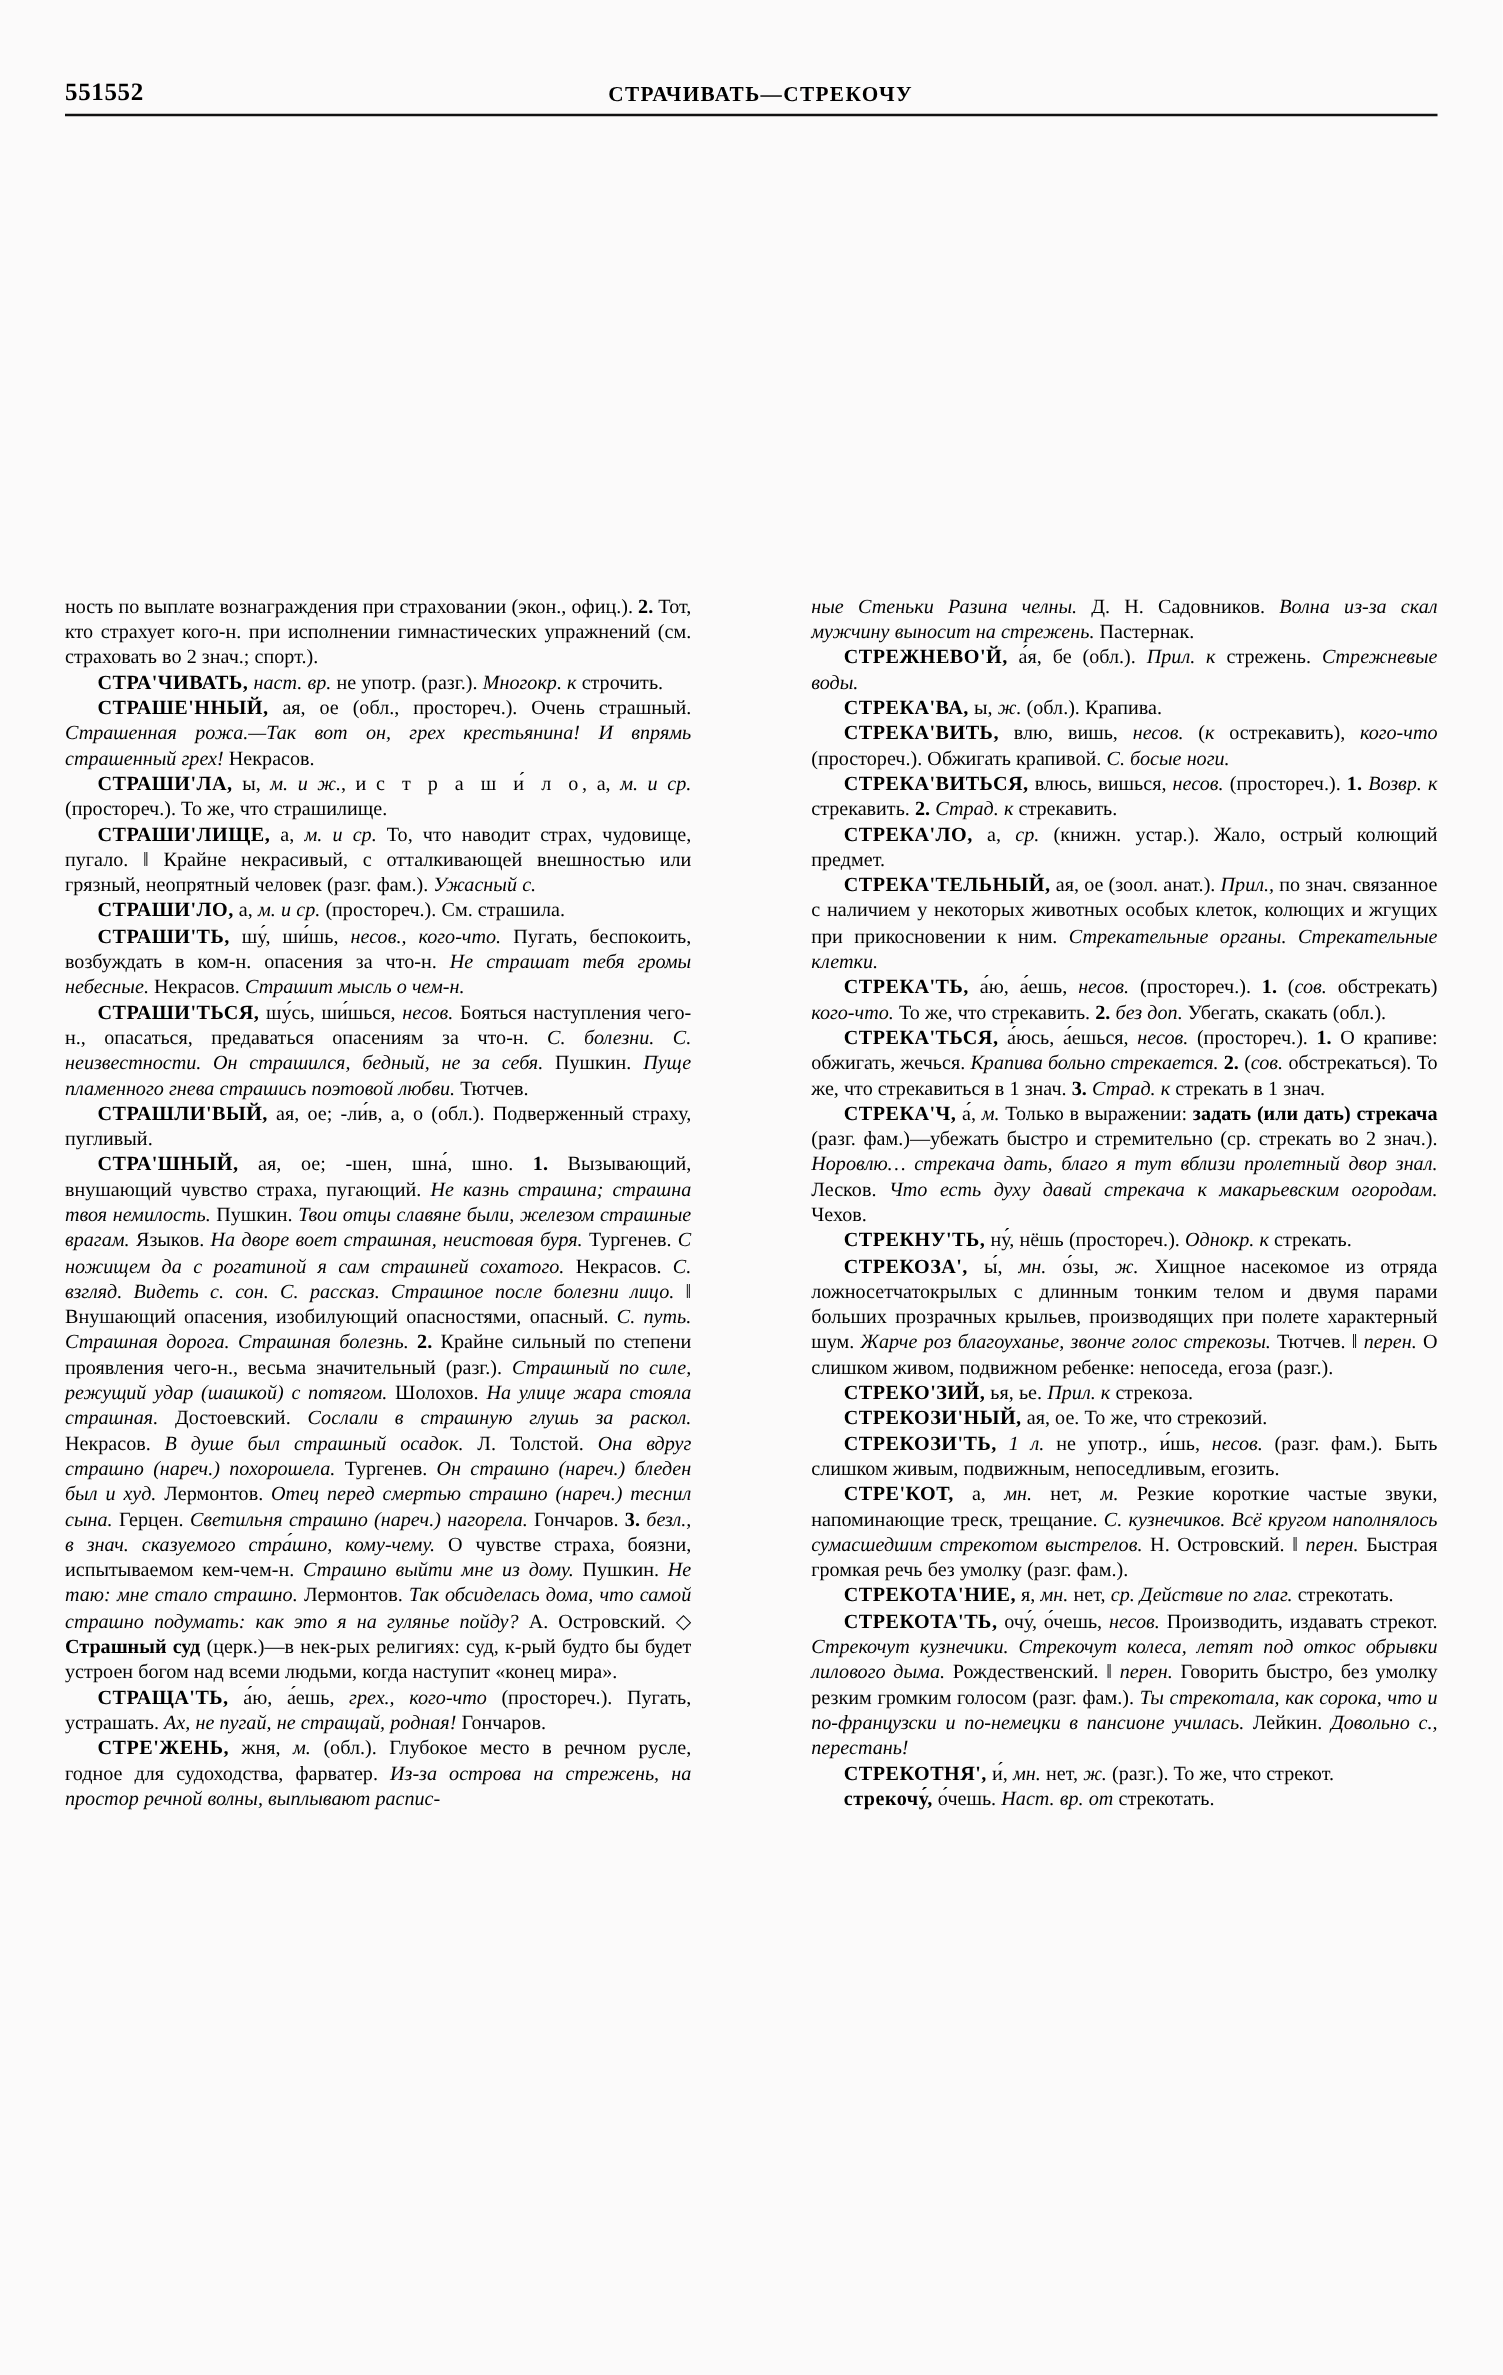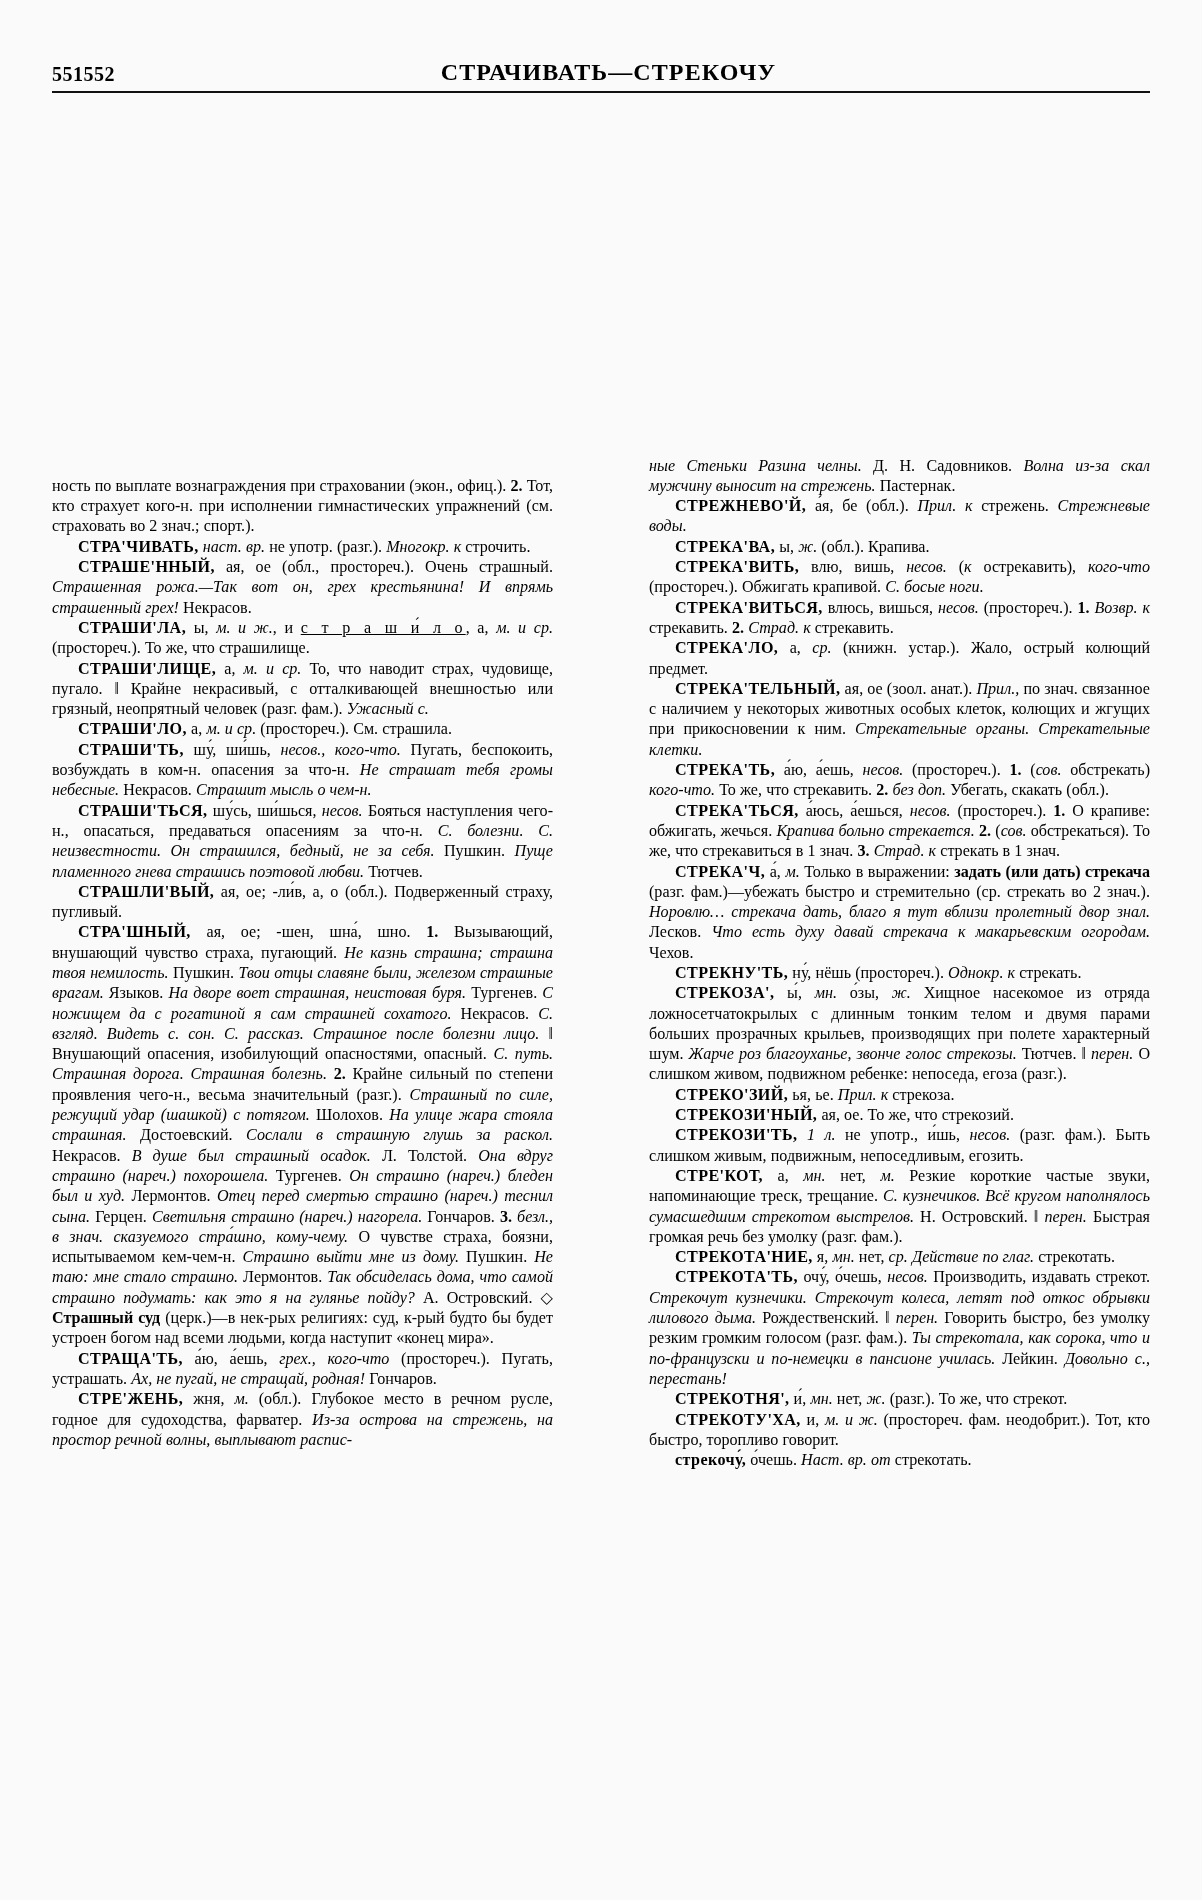--- a/index.html
+++ b/index.html
@@ -40,21 +40,21 @@
     justify-content: flex-start;
   }
   .folio {
     font-weight: bold;
     font-size: 20px;
     letter-spacing: 0.5px;
     line-height: 1;
   }
   .head-title {
     font-weight: bold;
-    font-size: 24px;
+    font-size: 17px;
     letter-spacing: 1.1px;
     line-height: 1;
     position: absolute;
     left: 15px; right: 0;
     text-align: center;
     bottom: 0;
   }
   .rule {
     margin-top: 7px;
     border-top: 2.4px solid #111;
@@ -96,21 +96,21 @@
   }
   .entry.cont {
     text-indent: 0;
   }
   .hw {
     font-weight: bold;
     letter-spacing: 0.4px;
   }
   .it { font-style: italic; }
   .b  { font-weight: bold; }
-  .sp { letter-spacing: 3px; text-decoration: underline; }
+  .sp { letter-spacing: 3px; }
   .diamond { font-weight: bold; }
 </style>
 </head>
 <body>
 
 <div class="page">
   <div class="page-inner">
 
     <div class="running-head">
       <span class="folio">551</span>
@@ -150,19 +150,18 @@
           <p class="entry"><span class="hw">СТРЕКА'Ч,</span><span class=""> а́, </span><span class="it">м.</span><span class=""> Только в выражении: </span><span class="b">задать (или дать) стрекача</span><span class=""> (разг. фам.)—убежать быстро и стремительно (ср. стрекать во 2 знач.). </span><span class="it">Норовлю… стрекача дать, благо я тут вблизи пролетный двор знал.</span><span class=""> Лесков. </span><span class="it">Что есть духу давай стрекача к макарьевским огородам.</span><span class=""> Чехов.</span></p>
           <p class="entry"><span class="hw">СТРЕКНУ'ТЬ,</span><span class=""> ну́, нёшь (простореч.). </span><span class="it">Однокр. к</span><span class=""> стрекать.</span></p>
           <p class="entry"><span class="hw">СТРЕКОЗА',</span><span class=""> ы́, </span><span class="it">мн.</span><span class=""> о́зы, </span><span class="it">ж.</span><span class=""> Хищное насекомое из отряда ложносетчатокрылых с длинным тонким телом и двумя парами больших прозрачных крыльев, производящих при полете характерный шум. </span><span class="it">Жарче роз благоуханье, звонче голос стрекозы.</span><span class=""> Тютчев. ‖ </span><span class="it">перен.</span><span class=""> О слишком живом, подвижном ребенке: непоседа, егоза (разг.).</span></p>
           <p class="entry"><span class="hw">СТРЕКО'ЗИЙ,</span><span class=""> ья, ье. </span><span class="it">Прил. к</span><span class=""> стрекоза.</span></p>
           <p class="entry"><span class="hw">СТРЕКОЗИ'НЫЙ,</span><span class=""> ая, ое. То же, что стрекозий.</span></p>
           <p class="entry"><span class="hw">СТРЕКОЗИ'ТЬ,</span><span class="it"> 1 л.</span><span class=""> не употр., и́шь, </span><span class="it">несов.</span><span class=""> (разг. фам.). Быть слишком живым, подвижным, непоседливым, егозить.</span></p>
           <p class="entry"><span class="hw">СТРЕ'КОТ,</span><span class=""> а, </span><span class="it">мн.</span><span class=""> нет, </span><span class="it">м.</span><span class=""> Резкие короткие частые звуки, напоминающие треск, трещание. </span><span class="it">С. кузнечиков. Всё кругом наполнялось сумасшедшим стрекотом выстрелов.</span><span class=""> Н. Островский. ‖ </span><span class="it">перен.</span><span class=""> Быстрая громкая речь без умолку (разг. фам.).</span></p>
           <p class="entry"><span class="hw">СТРЕКОТА'НИЕ,</span><span class=""> я, </span><span class="it">мн.</span><span class=""> нет, </span><span class="it">ср. Действие по глаг.</span><span class=""> стрекотать.</span></p>
           <p class="entry"><span class="hw">СТРЕКОТА'ТЬ,</span><span class=""> очу́, о́чешь, </span><span class="it">несов.</span><span class=""> Производить, издавать стрекот. </span><span class="it">Стрекочут кузнечики. Стрекочут колеса, летят под откос обрывки лилового дыма.</span><span class=""> Рождественский. ‖ </span><span class="it">перен.</span><span class=""> Говорить быстро, без умолку резким громким голосом (разг. фам.). </span><span class="it">Ты стрекотала, как сорока, что и по-французски и по-немецки в пансионе училась.</span><span class=""> Лейкин. </span><span class="it">Довольно с., перестань!</span></p>
           <p class="entry"><span class="hw">СТРЕКОТНЯ',</span><span class=""> и́, </span><span class="it">мн.</span><span class=""> нет, </span><span class="it">ж.</span><span class=""> (разг.). То же, что стрекот.</span></p>
-          <p class="entry"><span class="hw">СТРЕКОТУ'ХА,</span><span class=""> и, </span><span class="it">м. и ж.</span><span class=""> (простореч. фам. неодобрит.). Тот, кто быстро, торопливо говорит.</span></p>
           <p class="entry"><span class="hw">стрекочу́,</span><span class=""> о́чешь. </span><span class="it">Наст. вр. от</span><span class=""> стрекотать.</span></p>
         </div>
     </div>
 
   </div>
 </div>
 
 </body></html>

